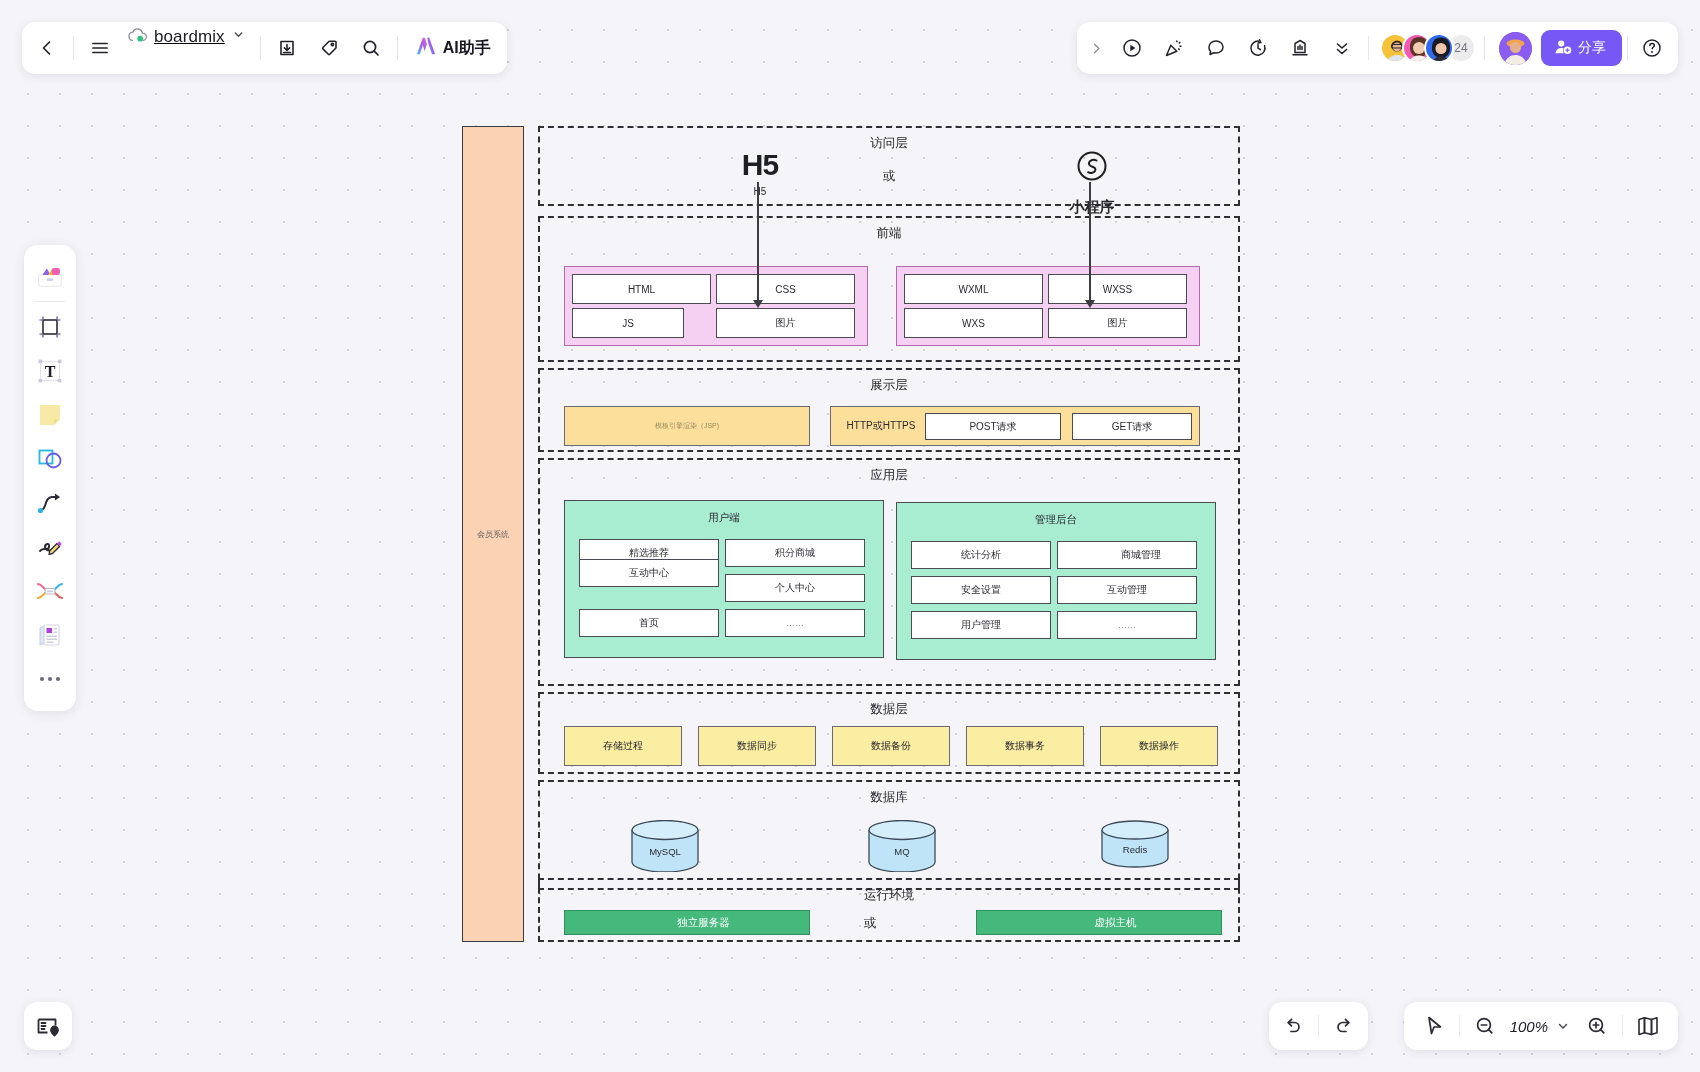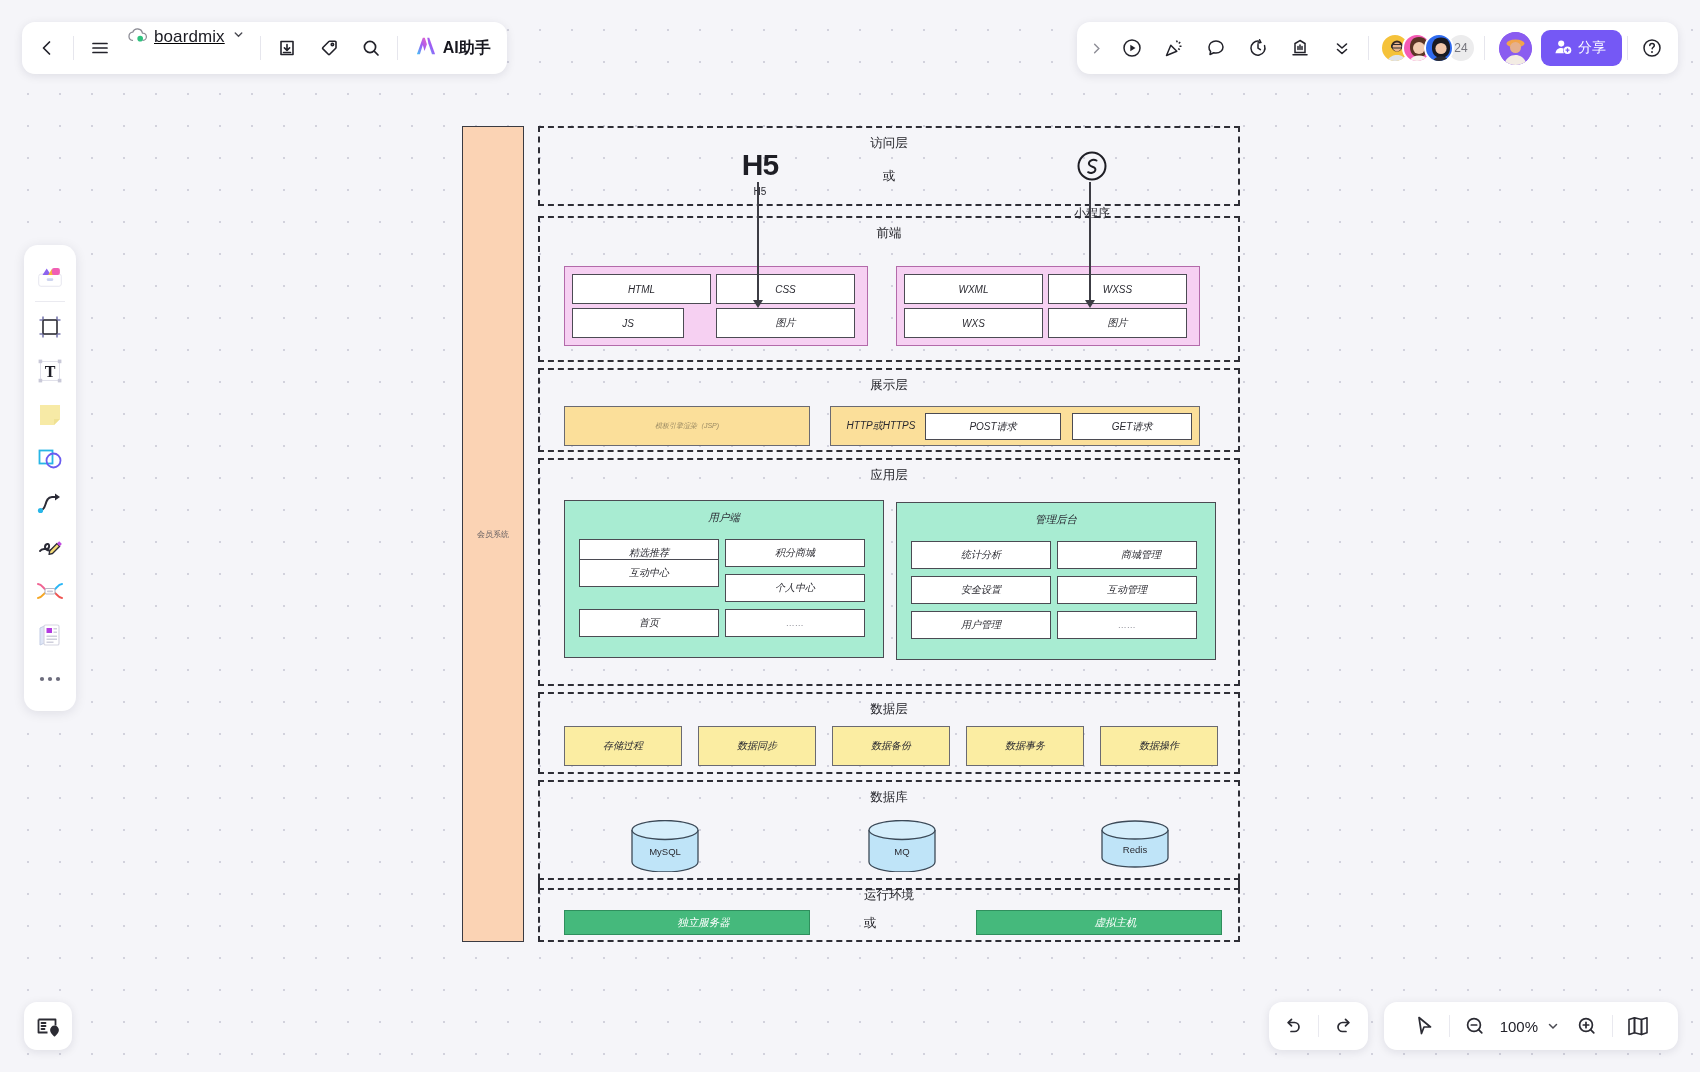--- a/index.html
+++ b/index.html
@@ -111,21 +111,21 @@
   .undo-group {
     position: absolute; right: 332px; bottom: 22px;
     height: 48px; background: #fff; border-radius: 13px;
     box-shadow: 0 2px 10px rgba(20,20,50,.10);
     display: flex; align-items: center; padding: 0 3px;
   }
   .zoom-group {
     position: absolute; right: 22px; bottom: 22px;
     height: 48px; background: #fff; border-radius: 13px;
     box-shadow: 0 2px 10px rgba(20,20,50,.10);
-    display: flex; align-items: center; padding: 0 19px;
+    display: flex; align-items: center; padding: 0 9px; font-style: italic;
   }
   .zb { width: 42px; height: 40px; display:flex; align-items:center; justify-content:center; border-radius:8px; cursor:pointer; color:#2a2a33; }
   .zoom-val { font-size: 15px; color:#22222a; padding: 0 2px 0 4px; cursor:pointer; }
   .vsep { width:1px; height:22px; background:#e9e9ef; margin:0 4px; }
 
   
   #diagram {
     position: absolute;
     left: 462px; top: 126px;
     width: 778px; height: 816px;
@@ -151,41 +151,41 @@
     text-align: center; font-size: 12.5px; color: #232329; font-weight: 500;
   }
   .or {
     position: absolute; text-align: center;
     font-size: 12.5px; color: #232329;
   }
   .node-box {
     position: absolute;
     border: 1.4px solid #4b4b53;
     display: flex; align-items: center; justify-content: center;
-    font-size: 10px; color: #2a2a31; text-align: center; font-style: italic;
+    font-size: 10px; color: #2a2a31; text-align: center;
   }
   .pinkwrap { background: #f6d0f2; border: 1.4px solid #b36aaa; }
   .white { background: #fff; }
   .yellow { background: #fbdf9a; border-color: #6a6a72; }
   .yellow2 { background: #fbeda2; border-color: #6a6a72; }
   .green { background: #a8ecd2; border: 1.4px solid #4b4b53; }
   .greenbtn { background: #45b97c; border: 1.4px solid #2f8f5d; color:#fff; font-size:10.5px;padding-left:33px; }
   .group-title { position:absolute; top:10px; left:0; right:0; text-align:center; font-size:10.5px; color:#272730; }
   .cyl { position: absolute; }
   .arrow-line { position: absolute; background: #3c3c44; width: 1.6px; }
   .arrow-head {
     position: absolute; width: 0; height: 0;
     border-left: 5px solid transparent;
     border-right: 5px solid transparent;
     border-top: 8px solid #3c3c44;
   }
   .h5-mark { position:absolute; text-align:center; }
   .h5-big { font-size: 30px; font-weight: 600; color: #1e1e25; line-height: 1; letter-spacing:-1px; }
   .h5-cap { font-size: 10px; color: #2a2a31; margin-top: 6px; }
-  .mini-cap { font-size: 12px; color: #2a2a31; margin-top: 19px; text-align:center; }
+  .mini-cap { font-size: 15px; color: #2a2a31; margin-top: 12px; text-align:center;font-weight:bold; }
 </style>
 </head>
 <body>
 
 <div id="root">
   <div id="canvas-dots"></div>
 
   <div id="diagram">
 
     <div class="sidebox">

